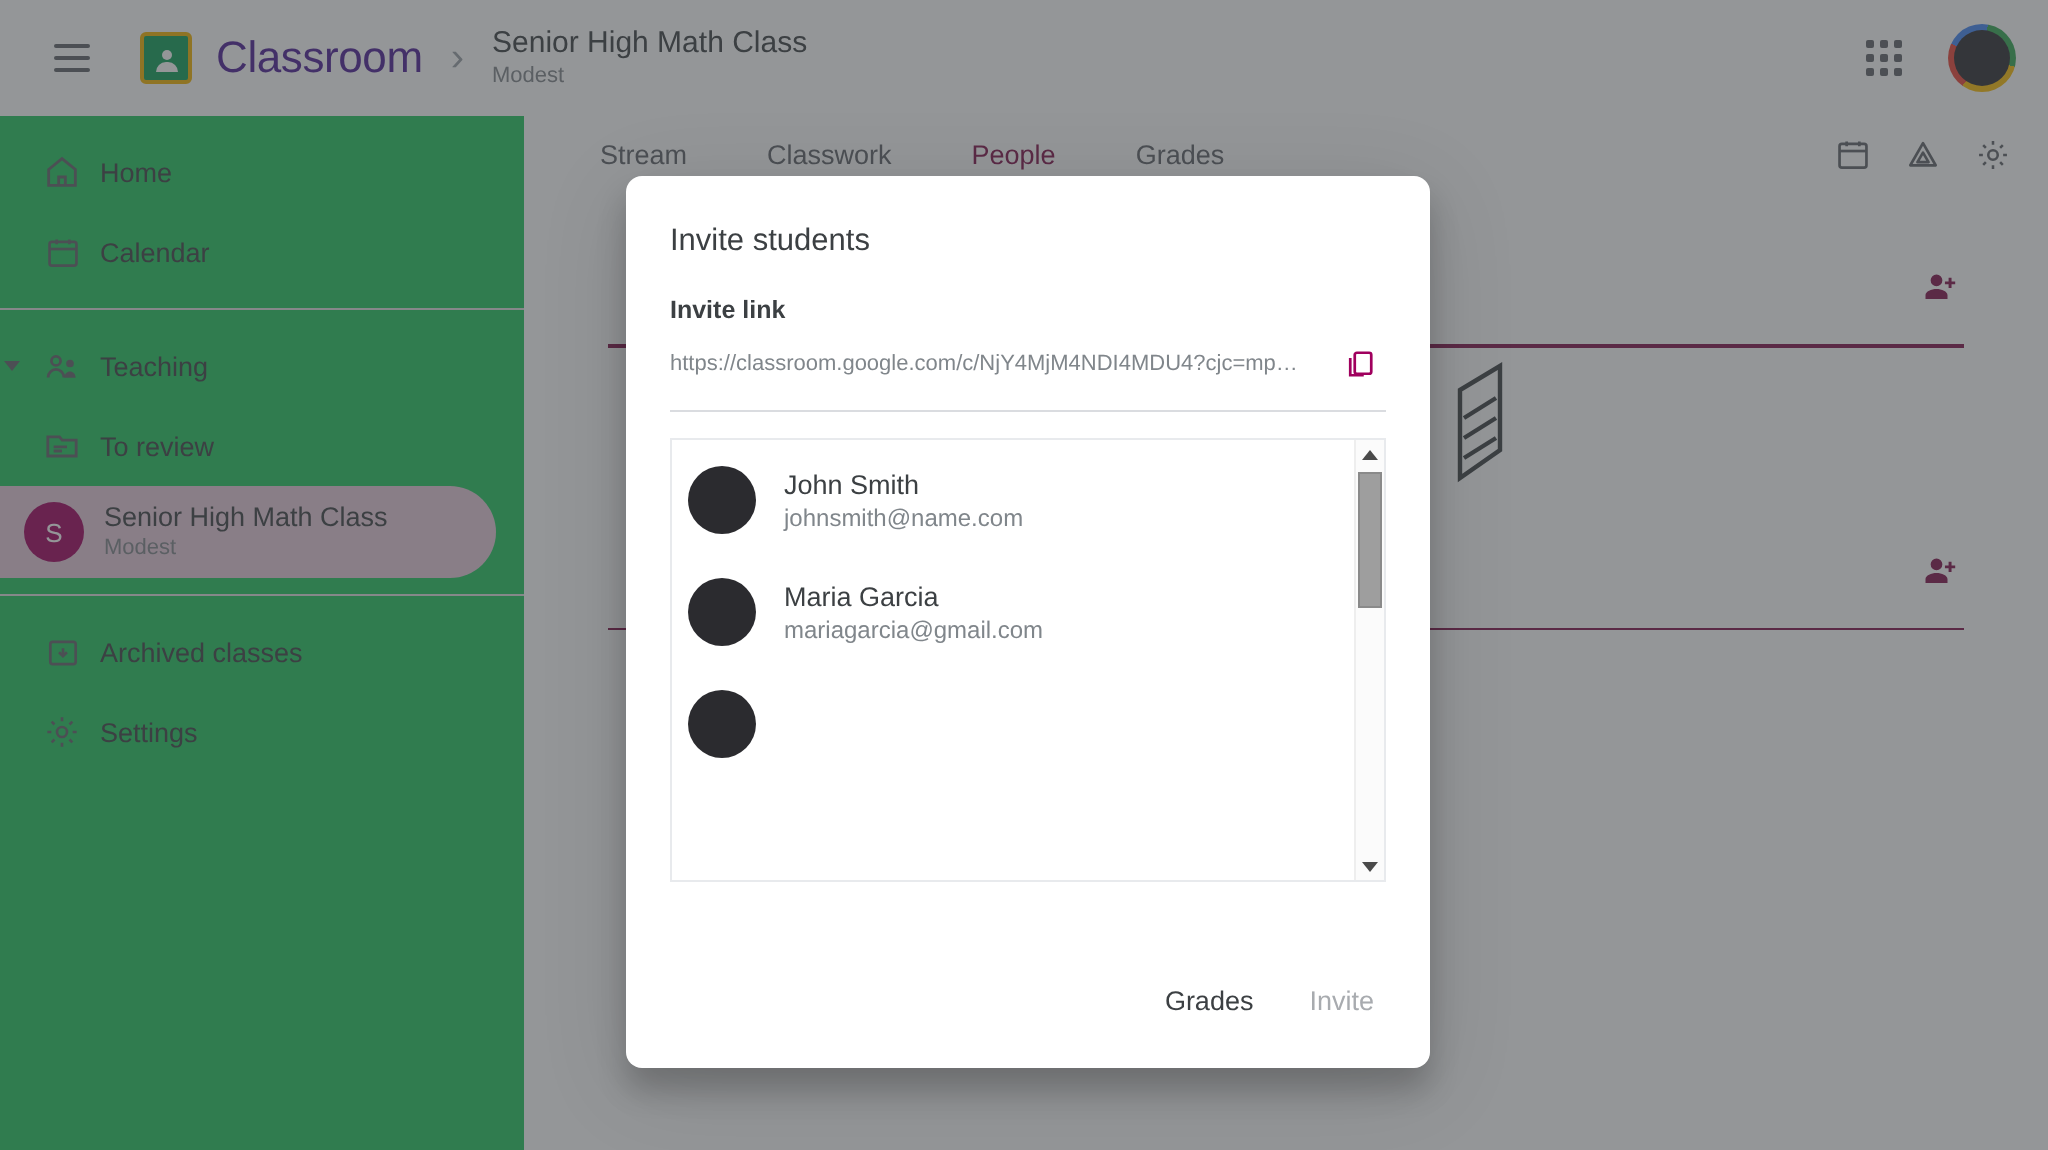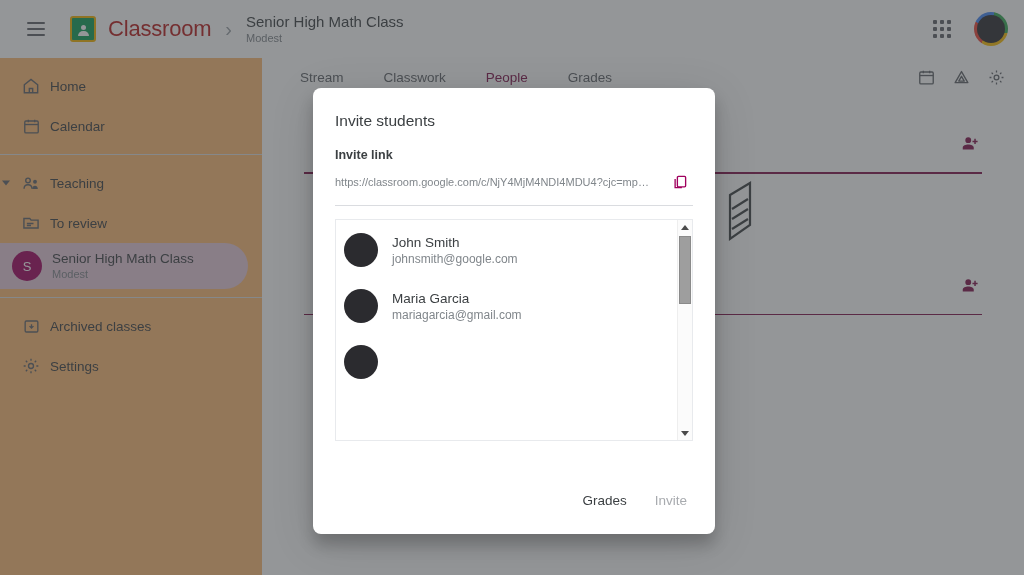--- a/index.html
+++ b/index.html
@@ -46,21 +46,21 @@
   }
   .logo-mark .person-head {
     width: 5px; height: 5px; background: #fff; border-radius: 50%;
     position: relative; top: -2px;
   }
   .logo-mark .person-body {
     position: absolute; width: 11px; height: 5px;
     background: #fff; border-radius: 5px 5px 0 0; margin-top: 8px;
   }
   .logo-text {
-    font-size: 22px; color: #b91c1c; margin-left: 12px;
+    font-size: 22px; color: #4c1d95; margin-left: 12px;
     letter-spacing: -0.2px; white-space: nowrap;
   }
   .bc-sep {
     font-size: 20px; color: #9aa0a6; margin: 0 14px; flex: none;
   }
   .bc-block { display: flex; flex-direction: column; justify-content: center; }
   .bc-title { font-size: 15px; color: #3c4043; line-height: 18px; white-space: nowrap; }
   .bc-sub { font-size: 11px; color: #80868b; line-height: 14px; }
   .header-right {
     margin-left: auto; display: flex; align-items: center; gap: 14px;
@@ -85,21 +85,21 @@
     display: flex; align-items: center; justify-content: center;
   }
   .avatar-ring::after {
     content: ""; width: 28px; height: 28px;
     border-radius: 50%; background: #2b2b2f;
   }
 
   
   .sidebar {
     position: absolute; top: 58px; left: 0;
-    width: 262px; height: 517px; background: #fdba74;
+    width: 262px; height: 517px; background: #22c55e;
     padding-top: 8px;
   }
   .nav-item {
     display: flex; align-items: center;
     height: 40px; padding-left: 12px;
     border-radius: 0 20px 20px 0; margin-right: 14px;
     cursor: pointer; position: relative;
   }
   .nav-item .ico {
     width: 38px; flex: none; display: flex;
@@ -493,21 +493,21 @@
     </div>
 
 
     <div class="dlg-list-wrap">
       <div class="dlg-list">
 
         <div class="list-item">
           <div class="li-avatar"></div>
           <div class="li-text">
             <div class="li-name">John Smith</div>
-            <div class="li-mail">johnsmith@google.com</div>
+            <div class="li-mail">johnsmith@name.com</div>
           </div>
         </div>
 
         <div class="list-item">
           <div class="li-avatar"></div>
           <div class="li-text">
             <div class="li-name">Maria Garcia</div>
             <div class="li-mail">mariagarcia@gmail.com</div>
           </div>
         </div>

